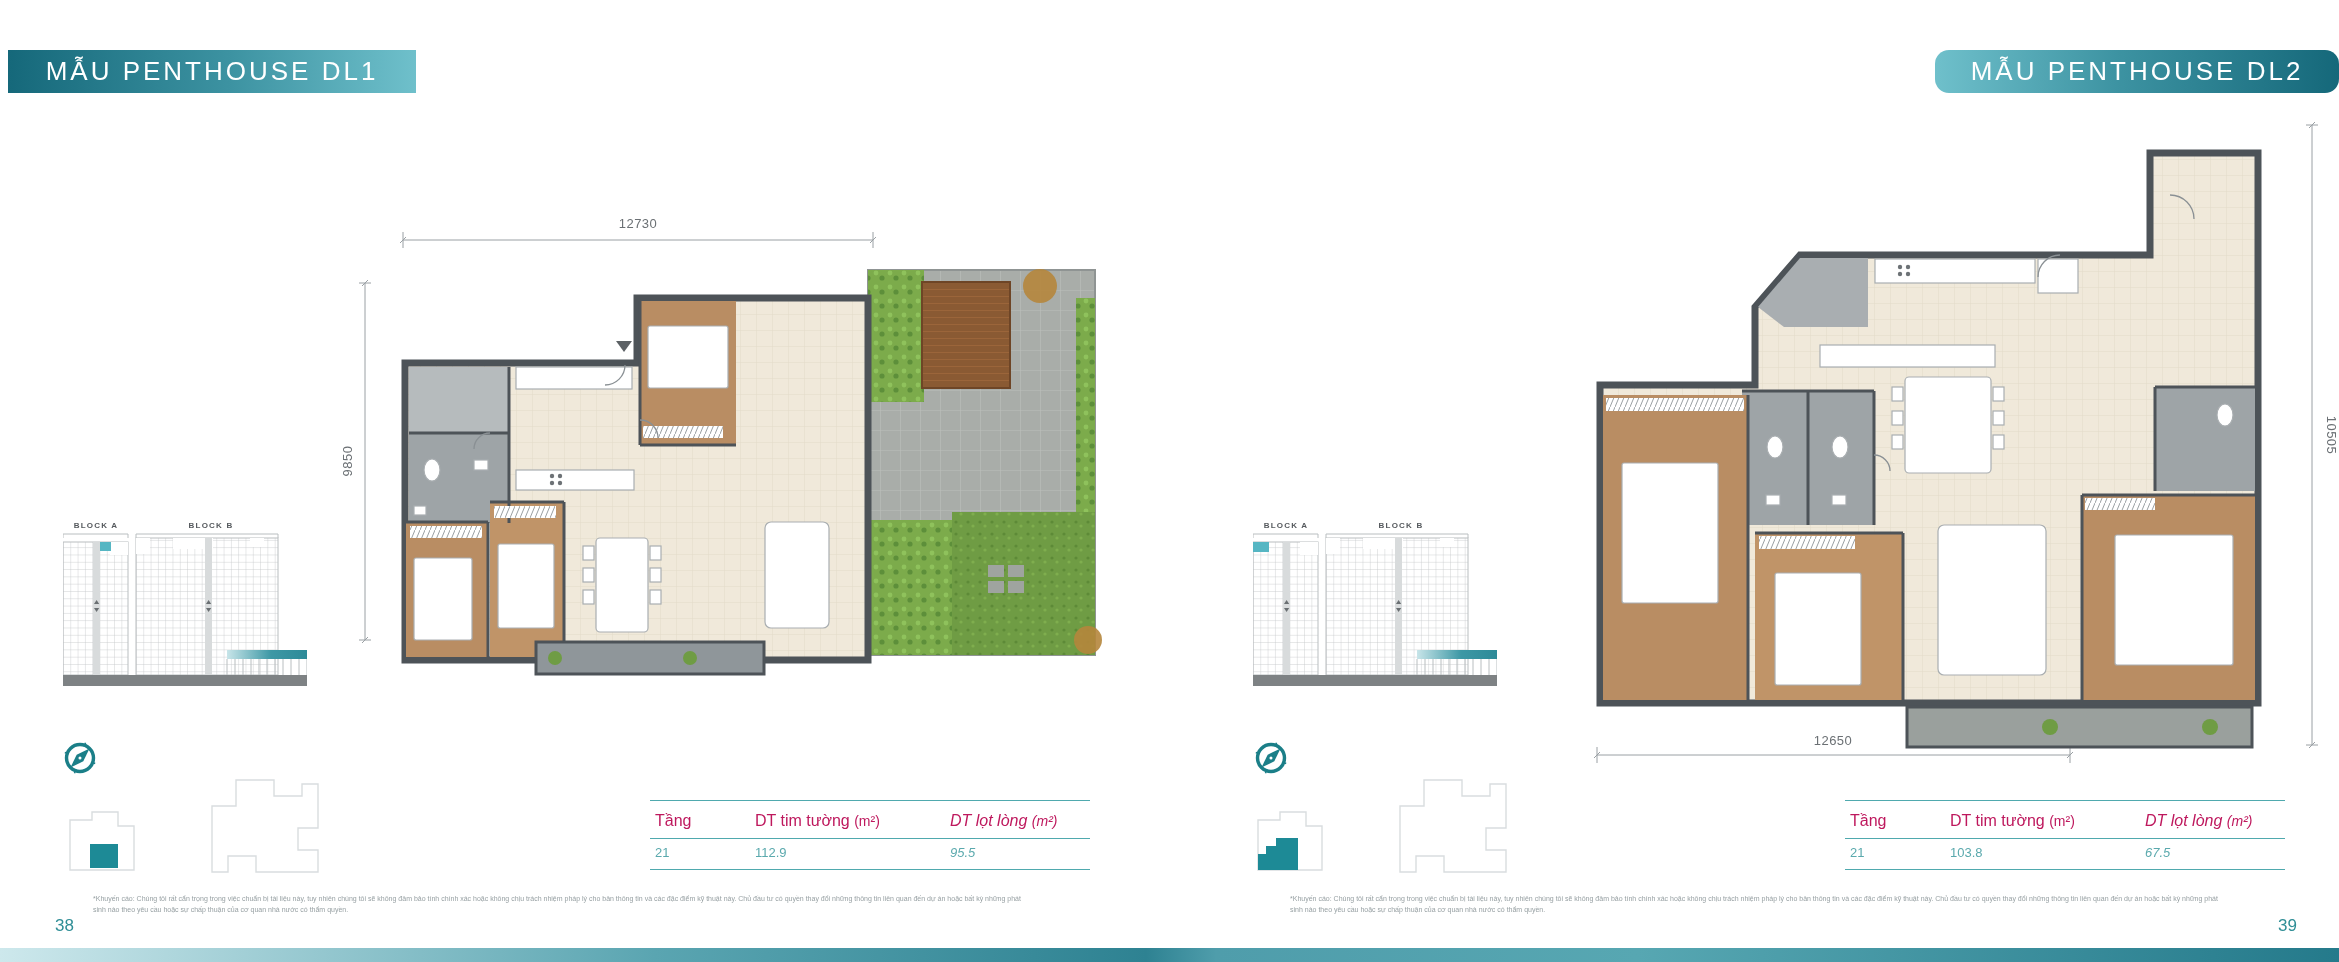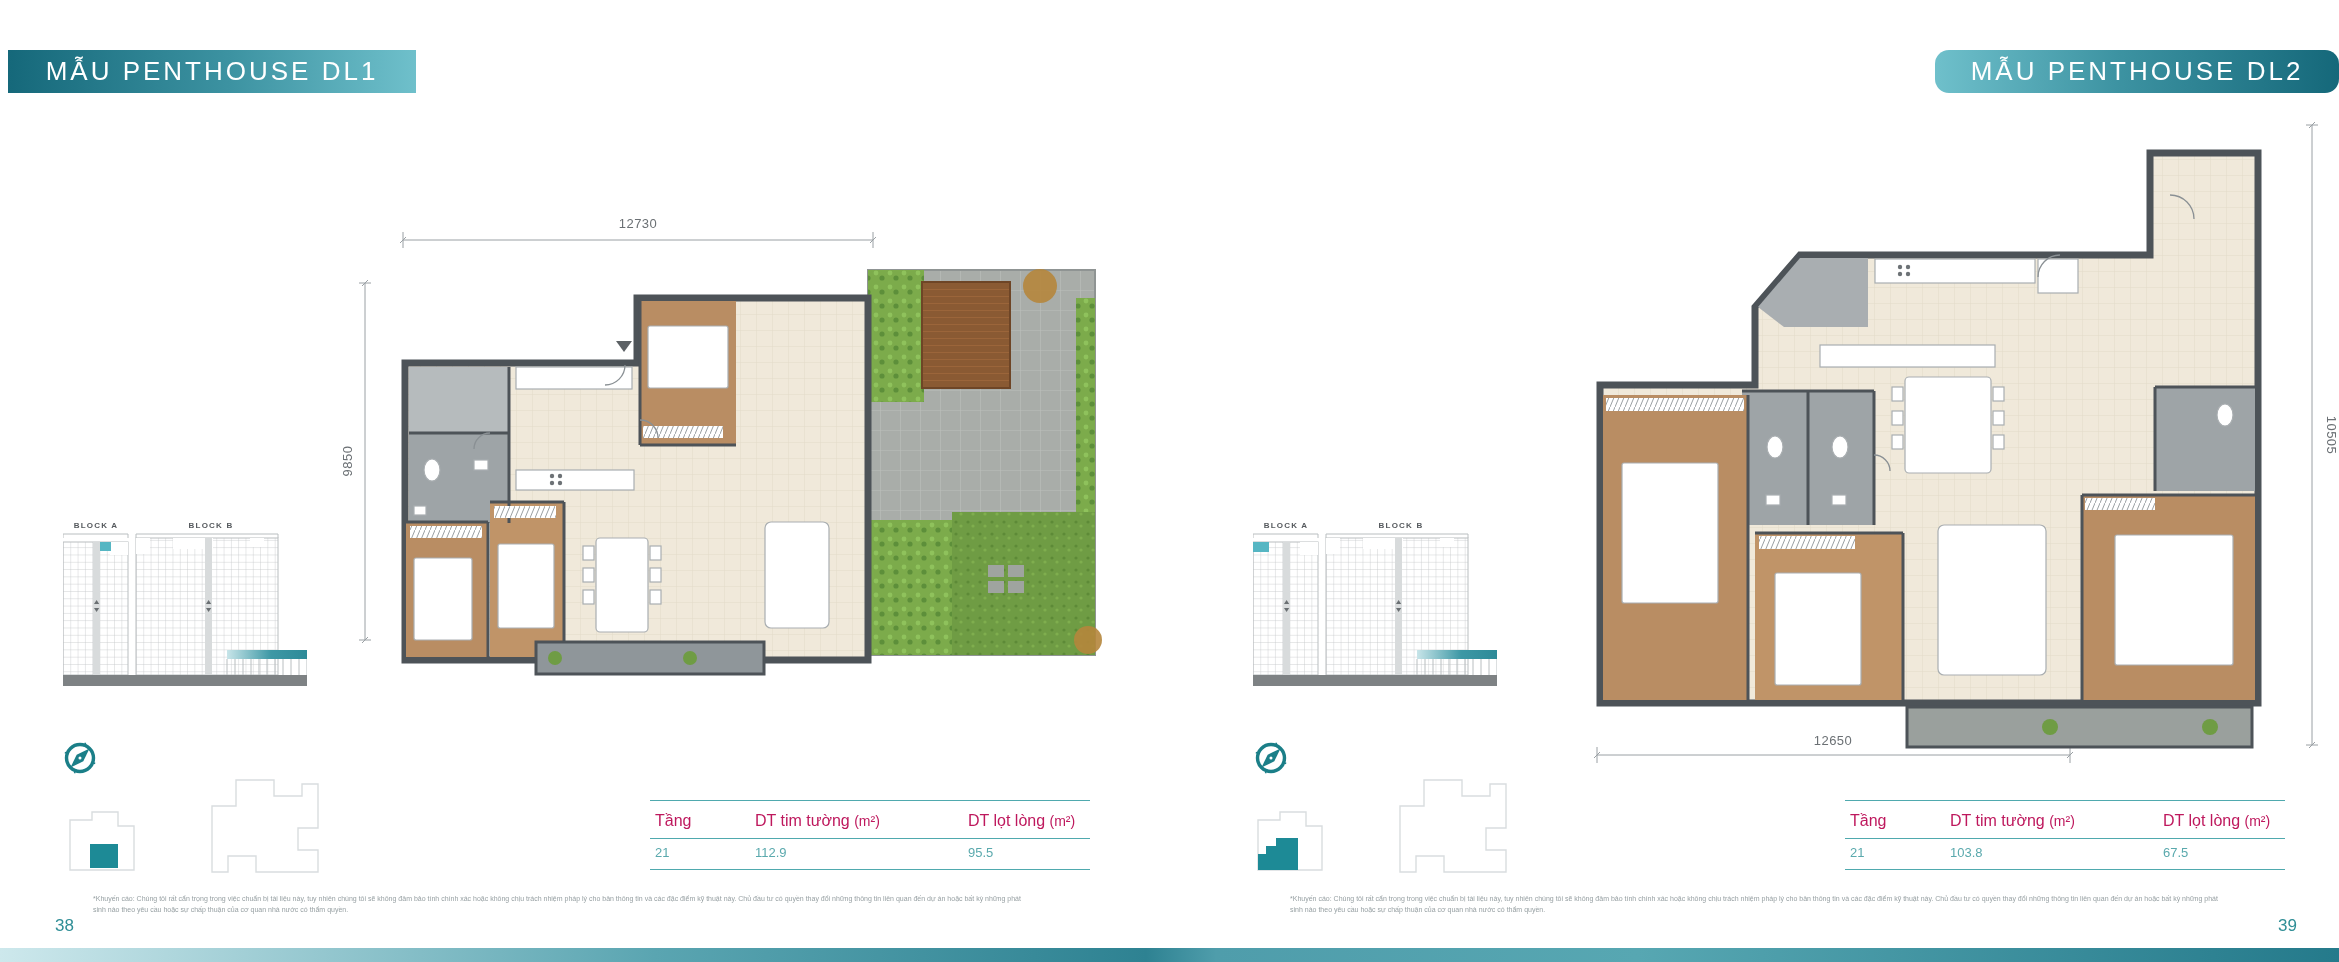--- a/index.html
+++ b/index.html
@@ -27,21 +27,21 @@
 
   .keyplan{position:absolute;top:768px;width:280px;height:112px;}
   #keyL{left:60px;} #keyR{left:78px;}
 
   .table{position:absolute;top:800px;width:440px;height:72px;}
   #tableL{left:650px;} #tableR{left:675px;}
   .trule{position:absolute;left:0;width:440px;border-top:1.6px solid #4fa9ae;}
   .r1{top:0;} .r2{top:38px;} .r3{top:69px;}
   .th{position:absolute;top:12px;color:#be185d;font-size:16px;white-space:nowrap;}
   .tv{position:absolute;top:45px;color:#5aa9ad;font-size:13px;white-space:nowrap;}
-  .c1{left:5px;} .c2{left:105px;} .c3{left:318px;}
+  .c1{left:5px;} .c2{left:105px;} .c3{left:300px;font-style:italic;}
   .unit{font-size:14px;}
 
   .pagenum{position:absolute;top:916px;font-size:17px;color:#2f8e96;}
   #numL{left:55px;} #numR{left:1108px;}
   .footnote{position:absolute;top:893px;font-size:7px;color:#97a0a3;line-height:11px;}
   .footnote div{white-space:nowrap;}
   #footL{left:93px;} #footR{left:120px;}
 
   .botbar{position:absolute;left:0;top:948px;width:2339px;height:14px;
     background:linear-gradient(90deg,#cde8ec 0%,#5aa5b1 28%,#2e8292 49%,#4f9dab 52%,#57a7b2 70%,#257a8b 100%);}

